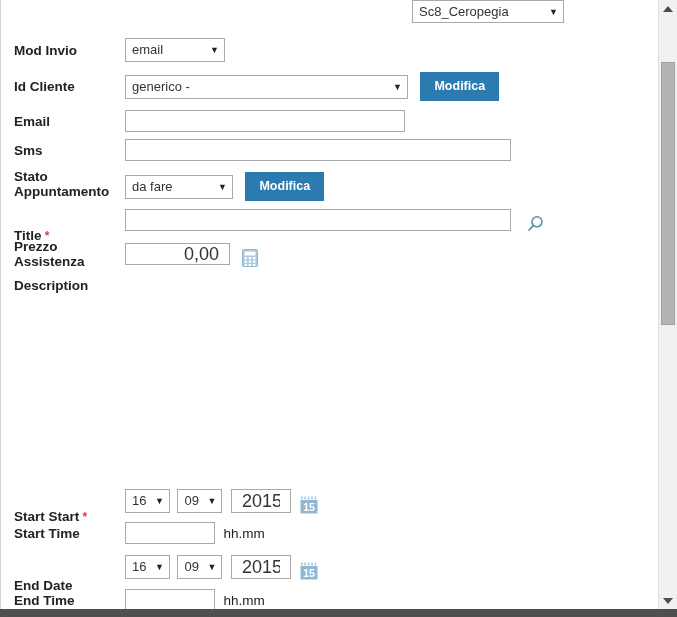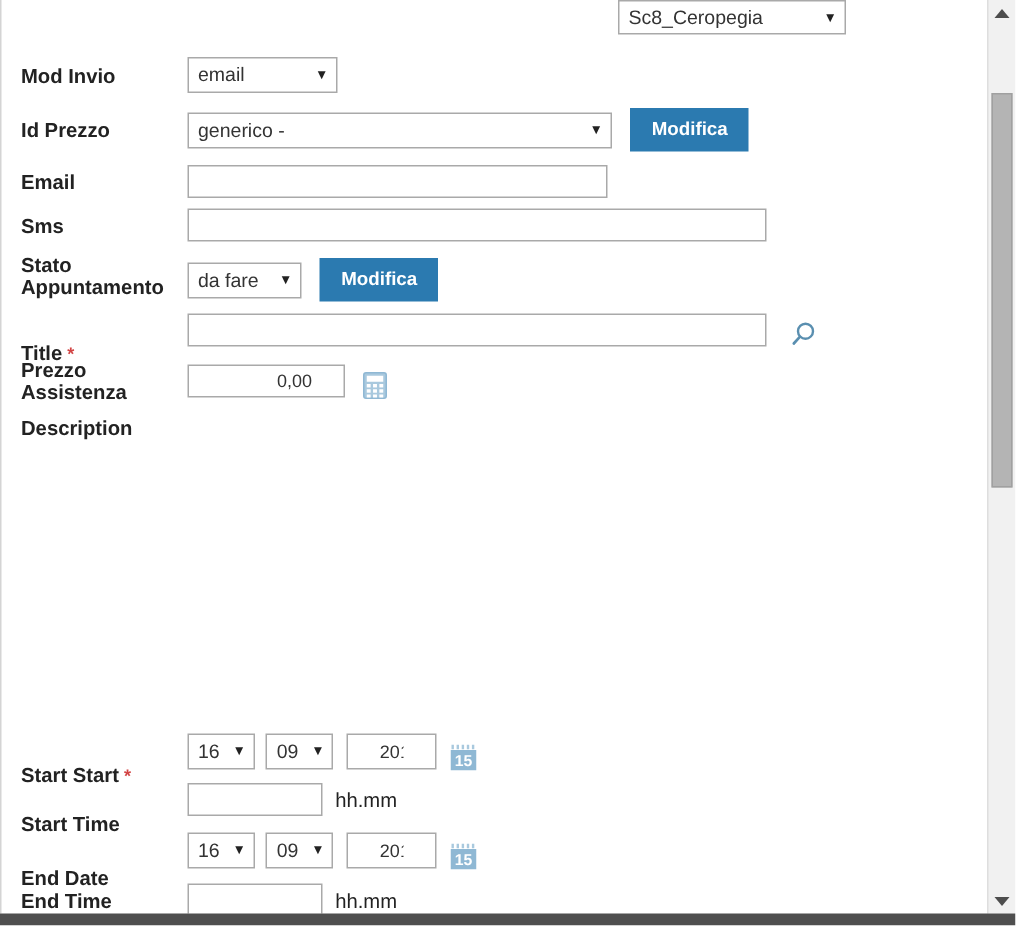--- a/index.html
+++ b/index.html
@@ -125,23 +125,23 @@
     left: 124px;
   }
 
   
   .txt {
     box-sizing: border-box;
     border: 1px solid #a9a9a9;
     background: #ffffff;
     height: 22px;
     font-family: "Liberation Sans", sans-serif;
-    font-size: 12px;
+    font-size: 18px;
     color: #333333;
-    padding: 0 21px;
+    padding: 0 10px;
     outline: none;
   }
   .txt.right { text-align: right; }
 
   
   .sel {
     position: relative;
     box-sizing: border-box;
     border: 1px solid #a9a9a9;
     background: #ffffff;
@@ -265,21 +265,21 @@
         <div class="label" style="top:5px;">Mod Invio</div>
         <div class="field" style="top:0px;">
           <div class="sel mini" style="width:100px;">
             <span>email</span>
             <span class="sel-arrow">▼</span>
           </div>
         </div>
       </div>
 
       <div class="row" style="top:46px;">
-        <div class="label" style="top:7px;">Id Prezzo</div>
+        <div class="label" style="top:7px;">Id Cliente</div>
         <div class="field" style="top:0px;">
           <div class="sel" style="width:283px;">
             <span>generico -</span>
             <span class="sel-arrow">▼</span>
           </div>
           <span class="btn-blue btn-modifica" style="margin-left:8px;">Modifica</span>
         </div>
       </div>
 
       <div class="row" style="top:84px;">
@@ -293,21 +293,21 @@
         <div class="label" style="top:4px;">Sms</div>
         <div class="field" style="top:0px;">
           <input class="txt" style="width: 386px;" type="text" value="">
         </div>
       </div>
 
       <div class="row" style="top:143px;">
         <div class="label" style="top:0px;">Stato
 Appuntamento</div>
         <div class="field" style="top:3px;">
-          <div class="sel" style="width:76px;">
+          <div class="sel" style="width:108px;">
             <span>da fare</span>
             <span class="sel-arrow">▼</span>
           </div>
           <span class="btn-blue btn-modifica" style="margin-left:8px;">Modifica</span>
         </div>
       </div>
 
       <div class="row" style="top:183px;">
         <div class="label" style="top:4px;">
           <span>Title</span><span class="req"> *</span>
@@ -375,21 +375,21 @@
               <rect x="11.2" y="0.5" width="1.6" height="3" fill="#a9c9de"></rect>
               <rect x="14.6" y="0.5" width="1.6" height="3" fill="#a9c9de"></rect>
               <rect x="0.5" y="4" width="17" height="13.5" fill="#8fb8d4"></rect>
               <text x="9" y="14.6" font-family="Liberation Sans, sans-serif" font-size="10.5" font-weight="bold" fill="#ffffff" text-anchor="middle">15</text>
             </svg>
           </span>
         </div>
       </div>
 
       <div class="row" style="top:496px;">
-        <div class="label" style="top:4px;margin-top:16px;">Start Time</div>
+        <div class="label" style="top:4px;">Start Time</div>
         <div class="field" style="top:0px;">
           <input class="txt" style="width: 90px; vertical-align: middle;" type="text" value="">
           <span class="suffix">hh.mm</span>
         </div>
       </div>
 
       <div class="row" style="top:529px;">
         <div class="label" style="top:23px;">End Date</div>
         <div class="field" style="top:0px;">
           <div class="sel mini" style="width:45px;">

